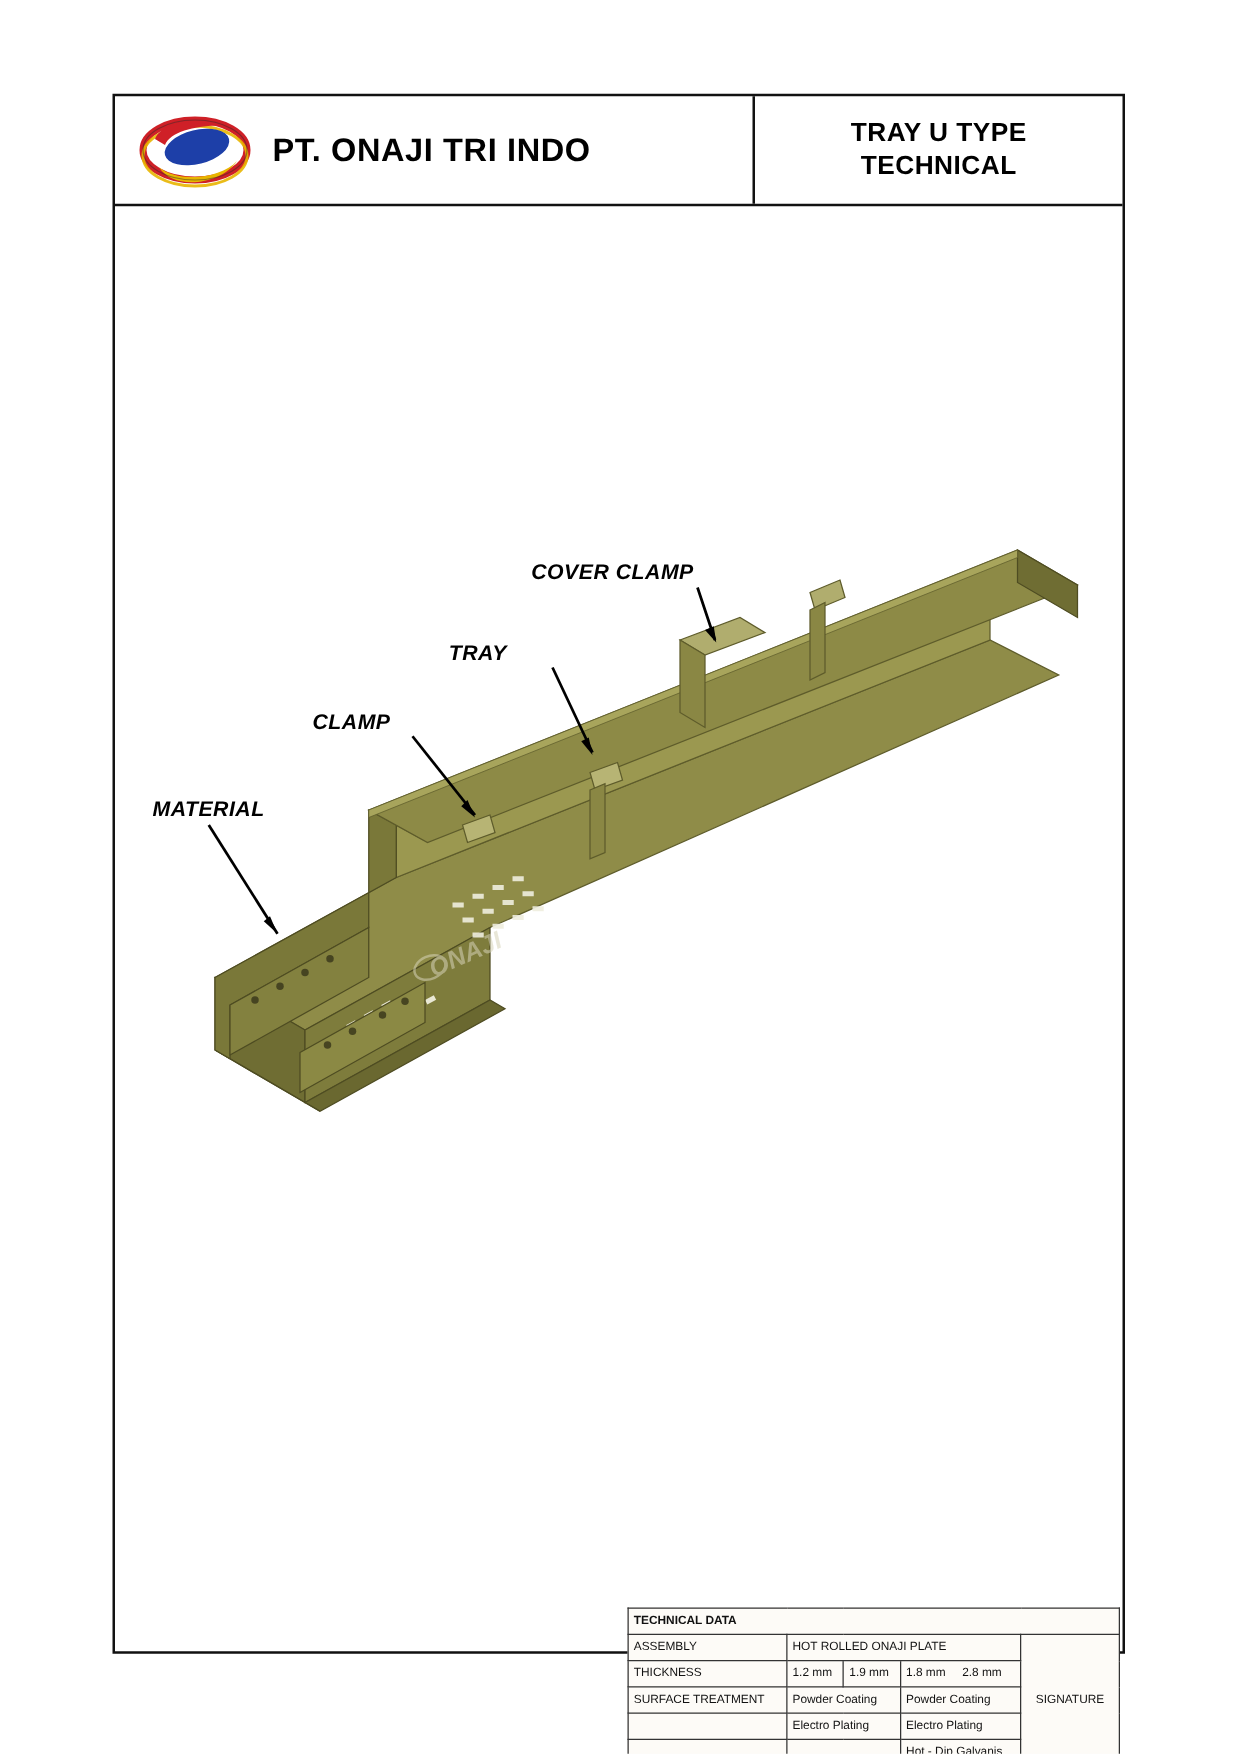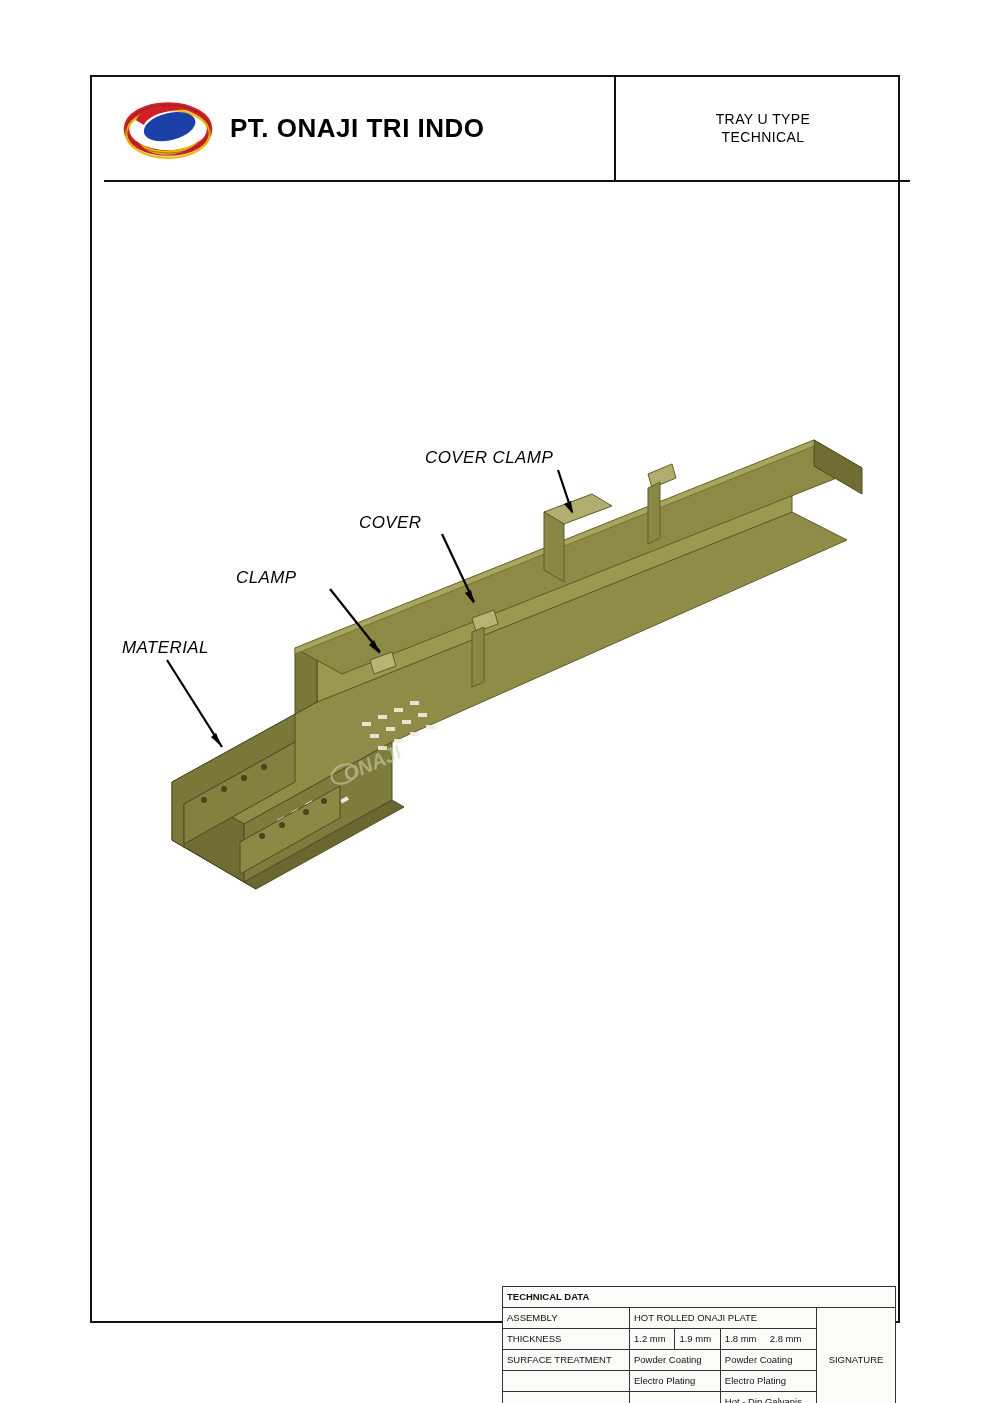--- a/index.html
+++ b/index.html
@@ -23,24 +23,24 @@
     width: 810px;
     height: 1248px;
     border: 2px solid #111;
     box-sizing: border-box;
     background: #fff;
   }
 
   
   .title-block {
     position: absolute;
-    left: 12px;
+    left: 0;
     top: 0;
     width: 100%;
-    height: 105px;
+    height: 88px;
     border-bottom: 2px solid #111;
     box-sizing: border-box;
     display: flex;
   }
   .tb-left {
     flex: 0 0 512px;
     display: flex;
     align-items: center;
     border-right: 2px solid #111;
     box-sizing: border-box;
@@ -59,22 +59,22 @@
     flex: 0 0 auto;
   }
   .company-name {
     font-size: 26px;
     font-weight: bold;
     letter-spacing: 0.5px;
     color: #000;
     margin-left: 14px;
   }
   .drawing-title {
-    font-size: 14px;
-    font-weight: normal;
+    font-size: 21px;
+    font-weight: bold;
     line-height: 1.25;
     color: #000;
     letter-spacing: 0.4px;
   }
 
   
   .canvas {
     position: absolute;
     left: 0;
     top: 105px;
@@ -84,28 +84,28 @@
   .iso-svg {
     position: absolute;
     left: 0;
     top: 0;
   }
 
   
   .callout {
     position: absolute;
     font-size: 17px;
-    font-weight: normal;
+    font-weight: bold;
     font-style: italic;
     color: #000;
     white-space: nowrap;
     letter-spacing: 0.4px;
   }
   .c-jointing    { left: 30px;  top: 455.5px; }
-  .c-clamp       { left: 144px; top: 385.5px; text-align: right; }
+  .c-clamp       { left: 158px; top: 385.5px; text-align: right; }
   .c-cover       { left: 267px; top: 330.5px; }
   .c-cover-clamp { left: 333px; top: 265.5px; }
 
   
   .tech-table {
     position: absolute;
     left: 410px;
     top: 1104px;
     width: 394px;
     border-collapse: collapse;
@@ -258,21 +258,21 @@
         <line x1="350" y1="352" x2="382" y2="420"></line>
         <polygon points="382,422 373,411 379,408" fill="#000" stroke="none"></polygon>
 
         <line x1="466" y1="288" x2="480" y2="330"></line>
         <polygon points="481,332 472,322 479,319" fill="#000" stroke="none"></polygon>
       </g>
     </svg>
 
     <div class="callout c-jointing">MATERIAL</div>
     <div class="callout c-clamp">CLAMP</div>
-    <div class="callout c-cover">COVER</div>
+    <div class="callout c-cover">TRAY</div>
     <div class="callout c-cover-clamp">COVER CLAMP</div>
 
     <table class="tech-table">
       <tbody>
           <tr>
         <td class="hdr" colspan="5">TECHNICAL DATA</td>
       </tr>
       <tr>
         <td class="lbl">ASSEMBLY</td>
         <td colspan="3">HOT ROLLED ONAJI PLATE</td>

